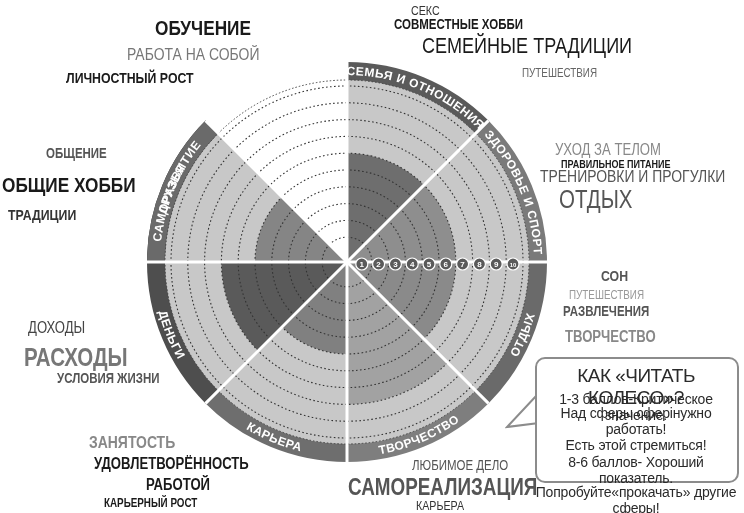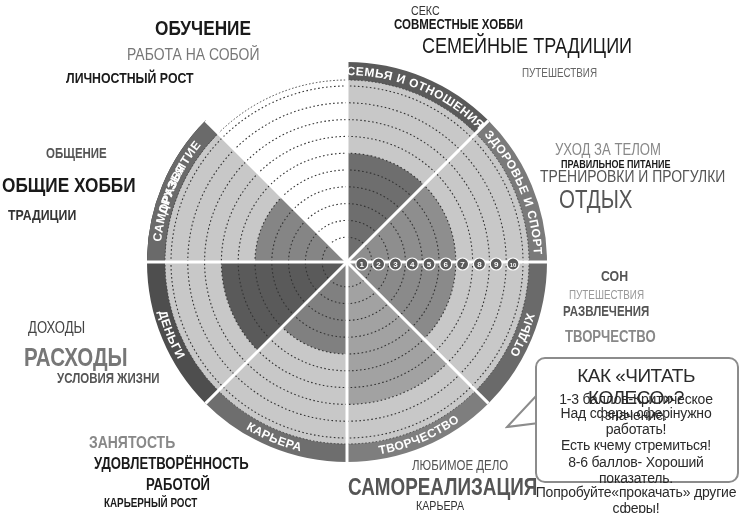--- a/index.html
+++ b/index.html
@@ -165,16 +165,16 @@
   </div>
 
 <div class="callout">
   <svg style="position:absolute;left:-30px;top:30px;" width="40" height="60">
     <path d="M32 8 L2 40 L34 36" fill="#ffffff" stroke="#8c8c8c" stroke-width="2"></path>
   </svg>
   <div class="callout-box"></div>
   <div class="callout-title">КАК «ЧИТАТЬ КОЛЕСО»?</div>
   <div class="callout-line" style="top:34px">1-3 баллов-Критическое значение.</div>
   <div class="callout-line" style="top:48px">Над сферы сферінужно работать!</div>
-  <div class="callout-line" style="top:80px">Есть кчему стремиться!</div>
+  <div class="callout-line" style="top:80px">Есть этой стремиться!</div>
   <div class="callout-line" style="top:97px">8-6 баллов- Хороший показатель.</div>
   <div class="callout-line" style="top:127px">Попробуйте«прокачать» другие сферы!</div>
 </div>
 
 </body></html>

